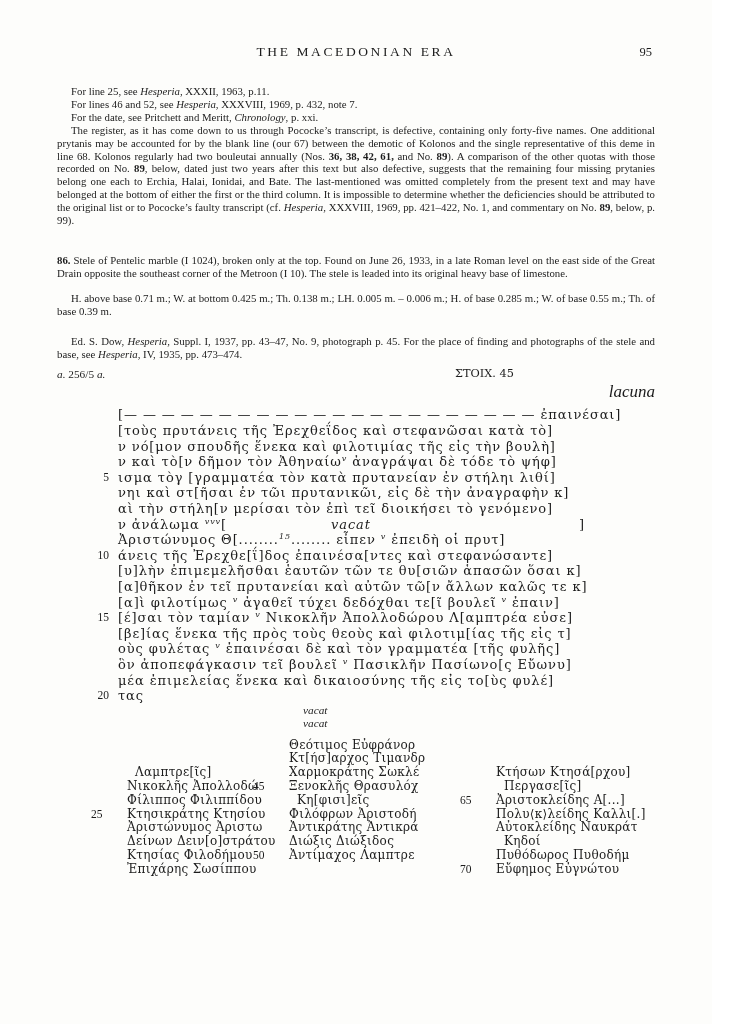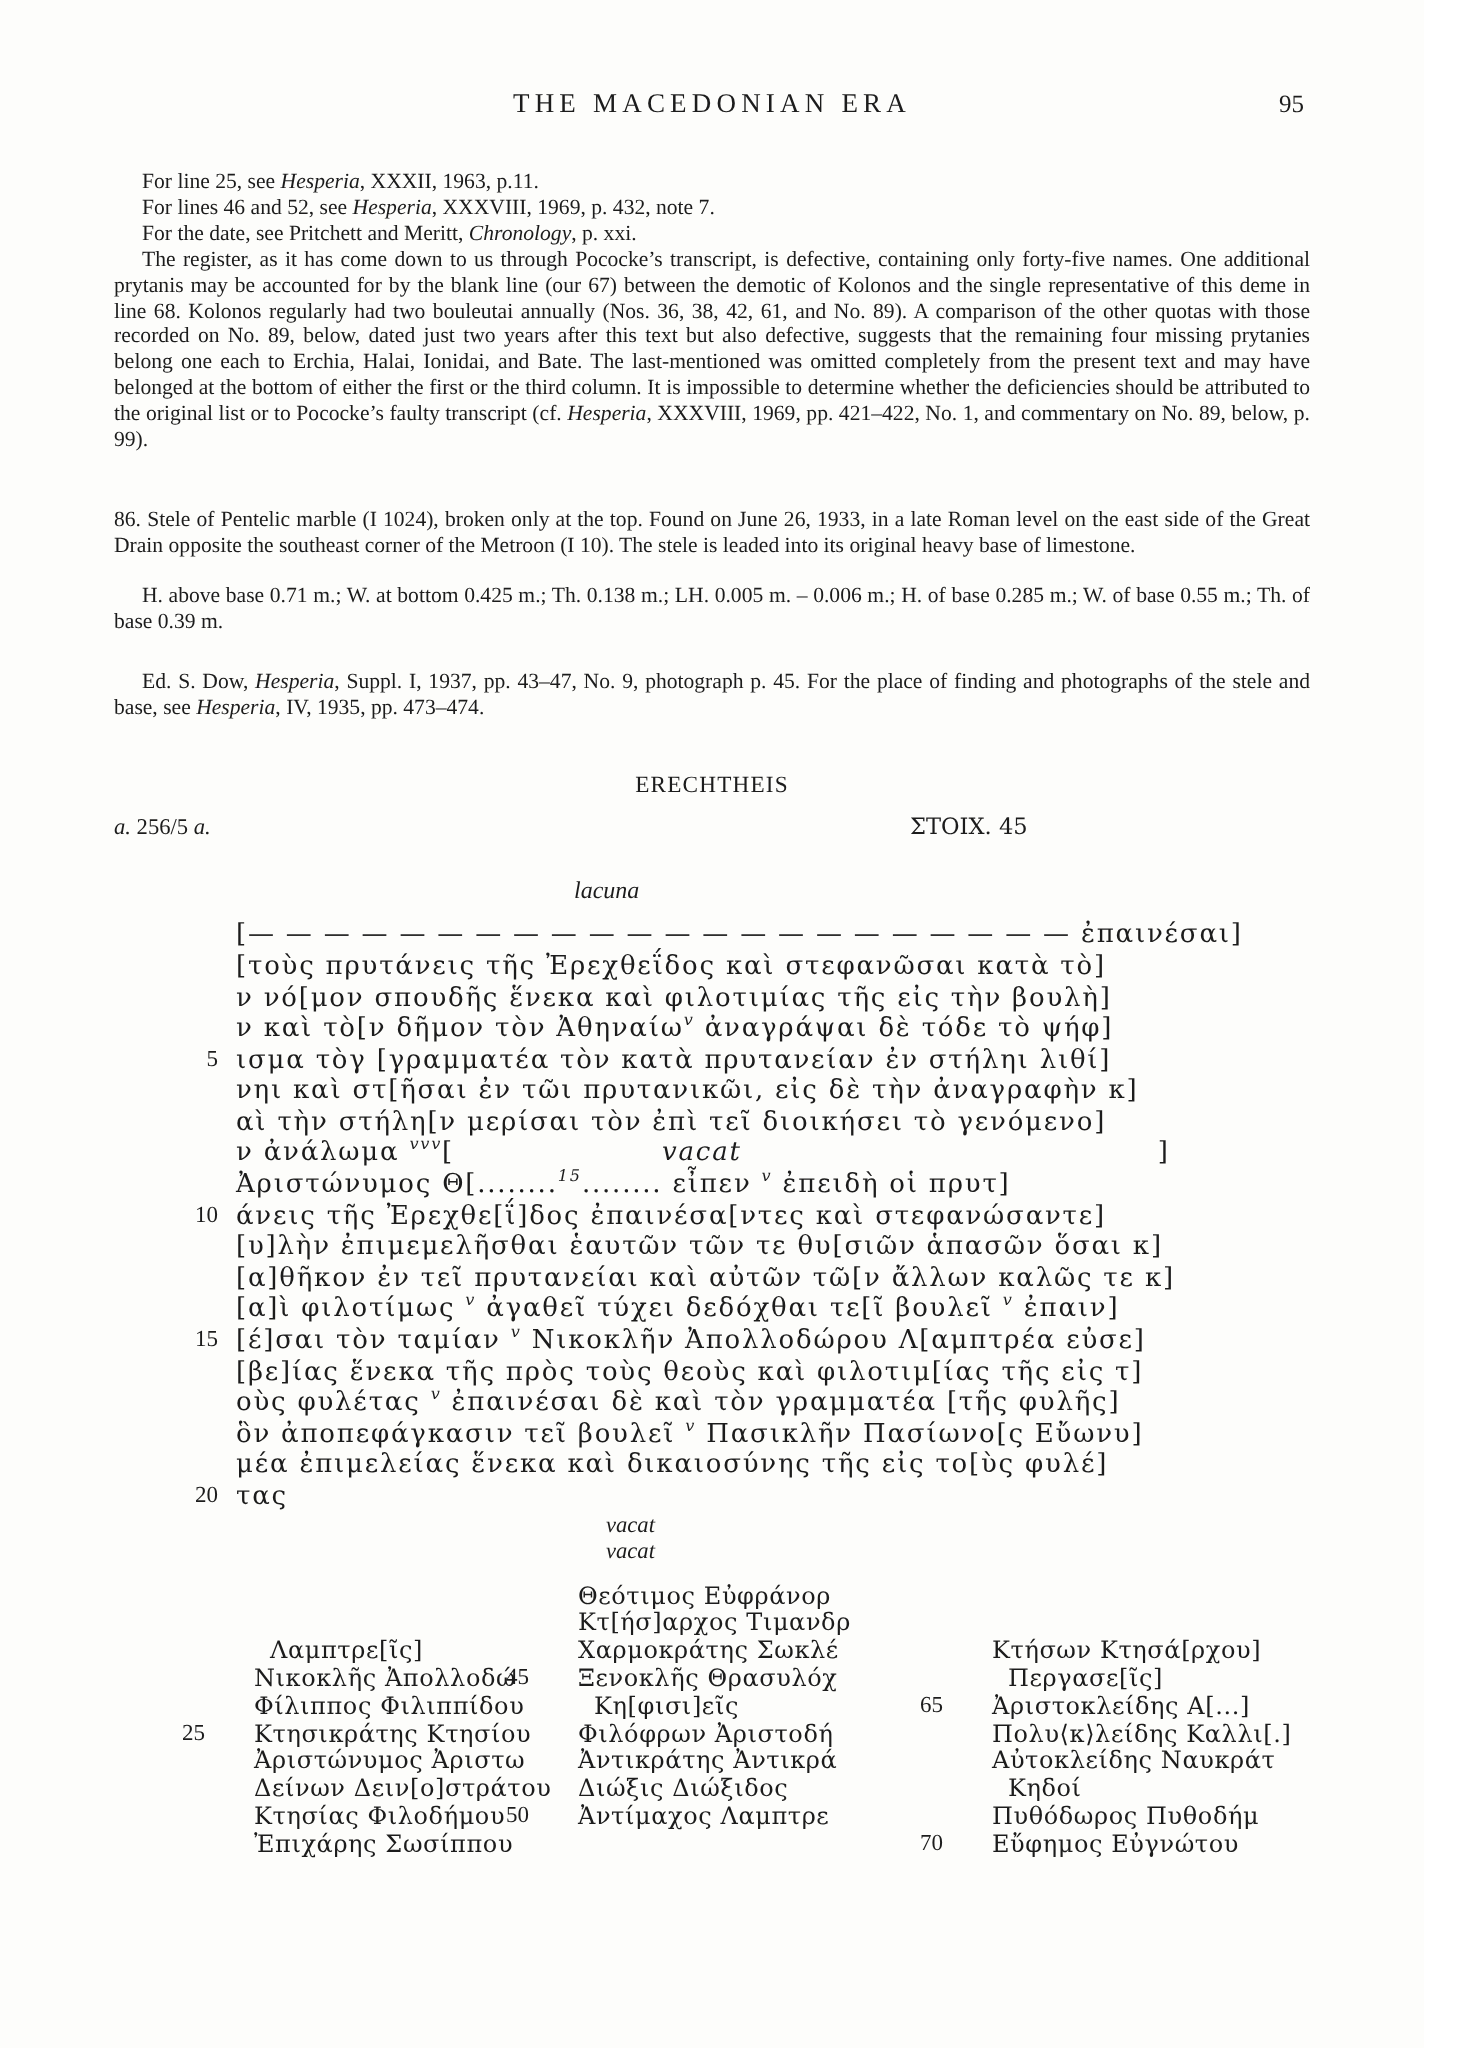--- a/index.html
+++ b/index.html
@@ -10,41 +10,41 @@
     padding:44px 57px 0 57px;
     background:#fdfdfb;
     color:#1c1c1c;
     font-family:"Liberation Serif","DejaVu Serif",serif;
     font-size:10.8px;
     line-height:12.9px;
     overflow:hidden;
   }
   .gk{font-family:"DejaVu Serif",serif;}
   .it{font-style:italic;}
-  .bd{font-weight:normal;}
+  .bd{font-weight:bold;}
   .sup{font-size:0.62em;vertical-align:super;font-style:italic;line-height:0;}
   .gap1{display:inline-block;width:104px;}
   .gap2{display:inline-block;width:208px;}
 
   .page-header{position:relative;text-align:center;height:16px;line-height:16px;}
   .running-title{font-size:13.5px;letter-spacing:2.6px;}
   .page-number{position:absolute;right:3px;top:0;font-size:12.5px;letter-spacing:0;}
 
   .commentary-block{margin-top:25px;}
   .note-line{text-indent:14px;}
   .para{text-align:justify;}
   .para-register{text-indent:14px;}
   .entry-desc{margin-top:27px;}
   .entry-meas{margin-top:12px;text-indent:14px;}
   .entry-ed{margin-top:17px;text-indent:14px;}
 
   .tribe-heading{margin-top:27px;text-align:center;font-size:11.6px;letter-spacing:0.6px;}
   .date-line{position:relative;margin-top:8px;height:13px;font-size:11.3px;}
   .stoich-label{position:absolute;left:398px;top:0;}
-  .lacuna-line{margin-top:18px;height:13px;font-size:12px;padding-left:230px;font-style:italic;}
+  .lacuna-line{margin-top:5px;height:13px;font-size:17px;padding-left:230px;font-style:italic;text-align:right;}
 
   .inscription{margin-top:8px;font-size:13px;line-height:15.6px;letter-spacing:0.9px;}
   .insc-line{display:flex;}
   .insc-num{flex:0 0 52px;text-align:right;letter-spacing:0;font-family:"Liberation Serif",serif;font-size:11.5px;}
   .insc-text{padding-left:9px;white-space:nowrap;}
 
   .vacat-block{font-size:11.3px;line-height:13.5px;}
   .vacat-line{padding-left:246px;font-style:italic;}
 
   .register-cols{position:relative;margin-top:8px;height:175px;font-size:12px;line-height:13.8px;letter-spacing:0.3px;}
@@ -80,21 +80,20 @@
         <span><span>For the date, see Pritchett and Meritt, </span><span class="it">Chronology</span><span>, p. xxi.</span></span>
       </div>
 
     <div class="para para-register"><span>The register, as it has come down to us through Pococke’s transcript, is defective, containing only forty-five names. One additional prytanis may be accounted for by the blank line (our 67) between the demotic of Kolonos and the single representative of this deme in line 68. Kolonos regularly had two bouleutai annually (Nos. </span><span class="bd">36, 38, 42, 61,</span><span> and No. </span><span class="bd">89</span><span>). A comparison of the other quotas with those recorded on No. </span><span class="bd">89</span><span>, below, dated just two years after this text but also defective, suggests that the remaining four missing prytanies belong one each to Erchia, Halai, Ionidai, and Bate. The last-mentioned was omitted completely from the present text and may have belonged at the bottom of either the first or the third column. It is impossible to determine whether the deficiencies should be attributed to the original list or to Pococke’s faulty transcript (cf. </span><span class="it">Hesperia</span><span>, XXXVIII, 1969, pp. 421–422, No. 1, and commentary on No. </span><span class="bd">89</span><span>, below, p. 99).</span></div>
   </div>
 
   <div class="para entry-desc"><span class="bd">86.</span><span> Stele of Pentelic marble (I 1024), broken only at the top. Found on June 26, 1933, in a late Roman level on the east side of the Great Drain opposite the southeast corner of the Metroon (I 10). The stele is leaded into its original heavy base of limestone.</span></div>
   <div class="para entry-meas"><span>H. above base 0.71 m.; W. at bottom 0.425 m.; Th. 0.138 m.; LH. 0.005 m. – 0.006 m.; H. of base 0.285 m.; W. of base 0.55 m.; Th. of base 0.39 m.</span></div>
   <div class="para entry-ed"><span>Ed. S. Dow, </span><span class="it">Hesperia</span><span>, Suppl. I, 1937, pp. 43–47, No. 9, photograph p. 45. For the place of finding and photographs of the stele and base, see </span><span class="it">Hesperia</span><span>, IV, 1935, pp. 473–474.</span></div>
 
-  <div class="tribe-heading">ERECHTHEIS</div>
 
   <div class="date-line">
     <span class="date-label"><span class="it">a.</span><span> 256/5 </span><span class="it">a.</span></span>
     <span class="stoich-label gk">ΣΤΟΙΧ. 45</span>
   </div>
 
   <div class="lacuna-line">lacuna</div>
 
   <div class="inscription gk">
 

